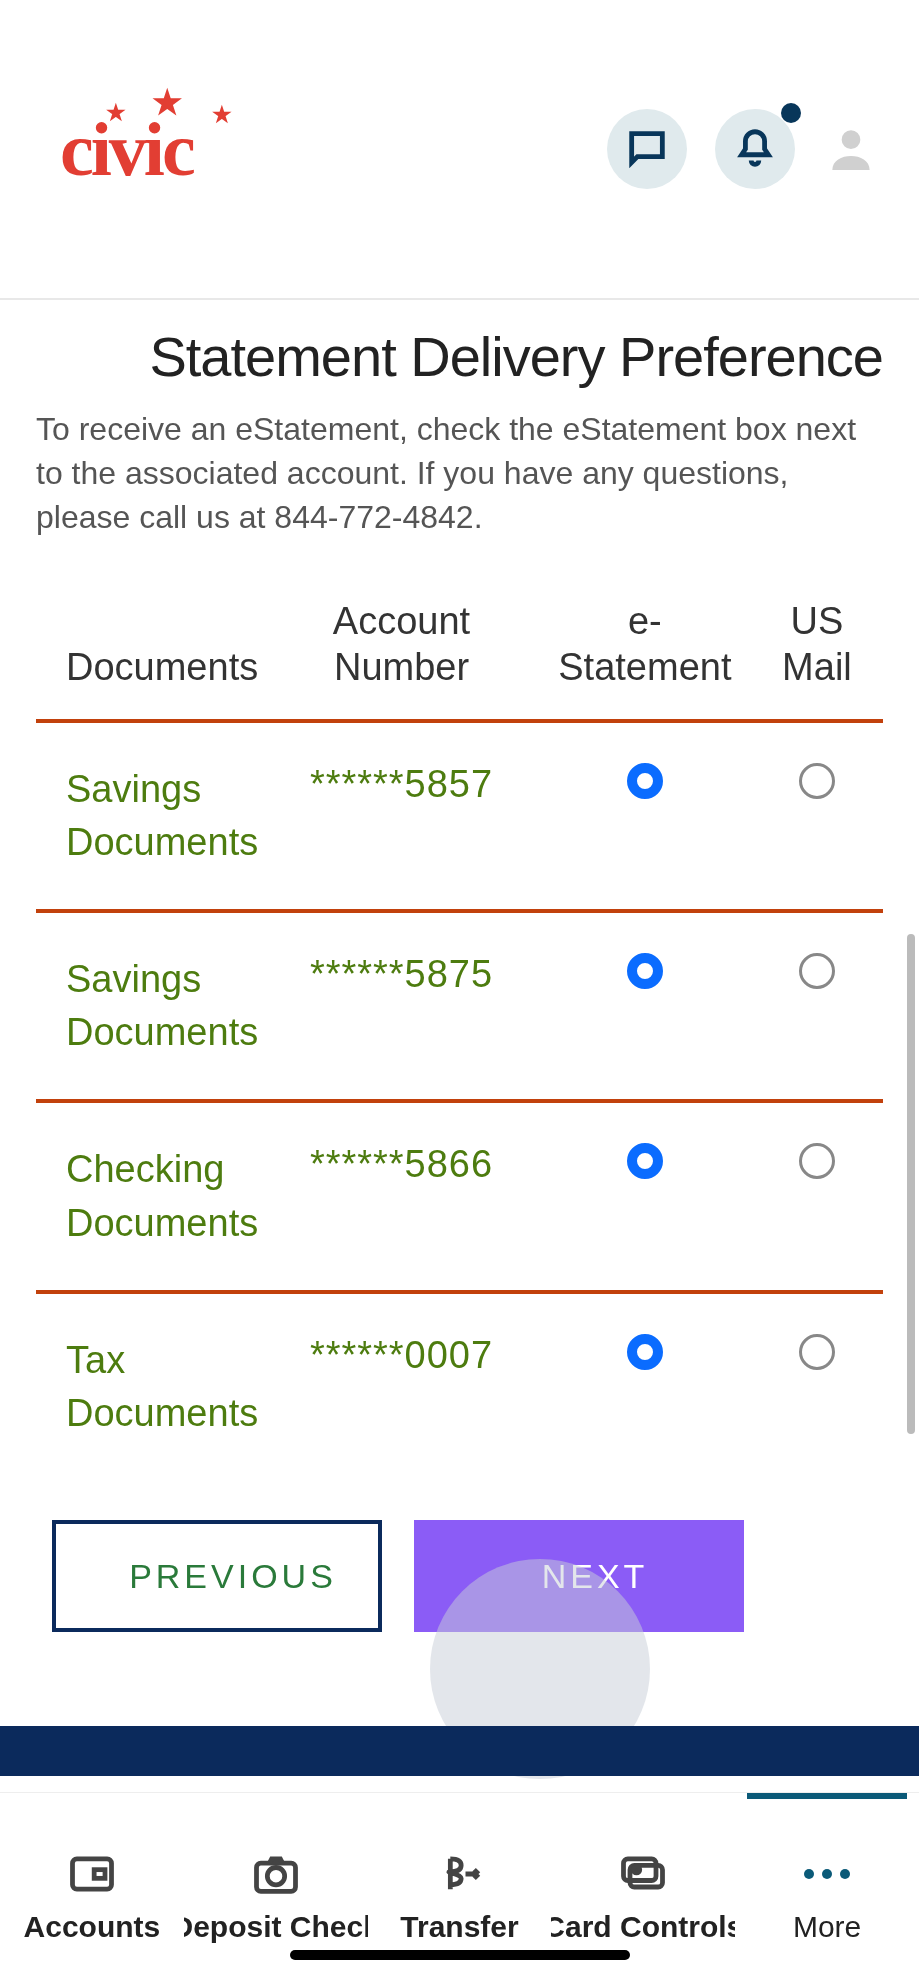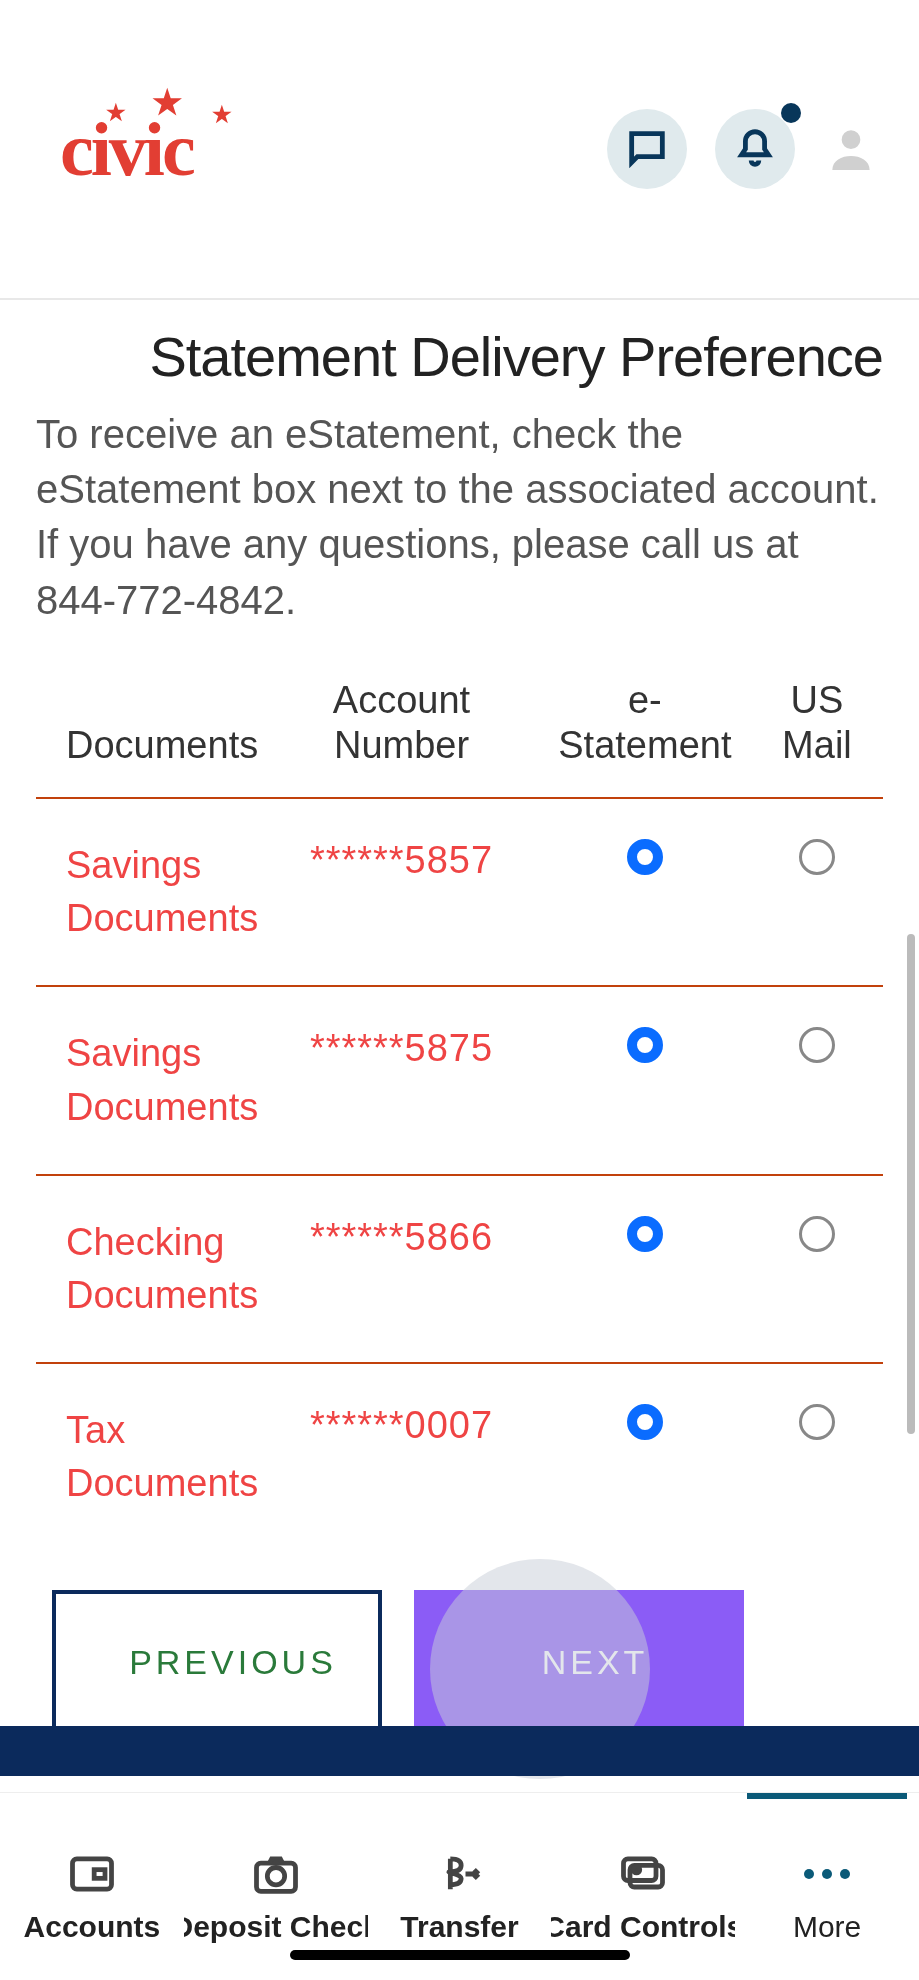--- a/index.html
+++ b/index.html
@@ -39,34 +39,34 @@
     position:relative;
   }
   .icon-circle svg { width:46px; height:46px; stroke:#08365a; fill:none; stroke-width:2.5; }
   .notif-dot { position:absolute; top:-6px; right:-6px; width:20px; height:20px; border-radius:50%; background:#08365a; }
   .profile-ph { width:56px; height:56px; }
   .profile-ph svg { fill:#d0d0d0; }
 
   
   .content { padding: 24px 36px 0 36px; }
   .page-title { font-size:56px; font-weight:400; color:#222; margin-bottom:18px; letter-spacing:-1px;text-align:right; }
-  .page-desc { font-size:40px; color:#555; line-height:1.38; margin-bottom:40px; }
+  .page-desc { font-size:32px; color:#555; line-height:1.38; margin-bottom:50px; }
 
   table.pref { width:100%; border-collapse:collapse; }
   table.pref th { font-size:38px; font-weight:400; color:#333; text-align:center; padding:10px 6px 28px 6px; line-height:1.2; }
   table.pref th:first-child { text-align:left; vertical-align:bottom; padding-left:30px; }
-  table.pref td { font-size:38px; color:#ef4444; padding:40px 6px; border-top:2px solid #c2410c; text-align:center; vertical-align:top; }
+  table.pref td { font-size:38px; color:#4d7c0f; padding:40px 6px; border-top:4px solid #c2410c; text-align:center; vertical-align:top; }
   table.pref td:first-child { text-align:left; padding-left:30px; line-height:1.4; }
   table.pref td.acct { letter-spacing:1px; }
 
   .radio { display:inline-block; width:36px; height:36px; border-radius:50%; border:3px solid #888; background:#fff; }
   .radio.checked { border:10px solid #0a6cff; background:#fff; width:36px; height:36px; }
 
   .btn-row { display:flex; gap:32px; padding:40px 0 0 16px; }
-  .btn { width:330px; height:144px; font-size:34px; font-weight:500; letter-spacing:4px; display:flex; align-items:center; justify-content:center; border:none; cursor:pointer;padding-left:32px; }
+  .btn { width:330px; height:112px; font-size:34px; font-weight:500; letter-spacing:4px; display:flex; align-items:center; justify-content:center; border:none; cursor:pointer;padding-left:32px; }
   .btn.prev { background:#fff; color:#2a7a3a; border:4px solid #0b2a5c; }
   .btn.next { background:#8b5cf6; color:#fff; }
 
   .highlight-circle {
     position:absolute; width:220px; height:220px; border-radius:50%;
     background:rgba(200,205,215,0.5); pointer-events:none;
     left:430px; top:1559px;
   }
 
   .blue-bar { position:absolute; left:0; right:0; height:50px; background:#0b2a5c; top:1726px; }

